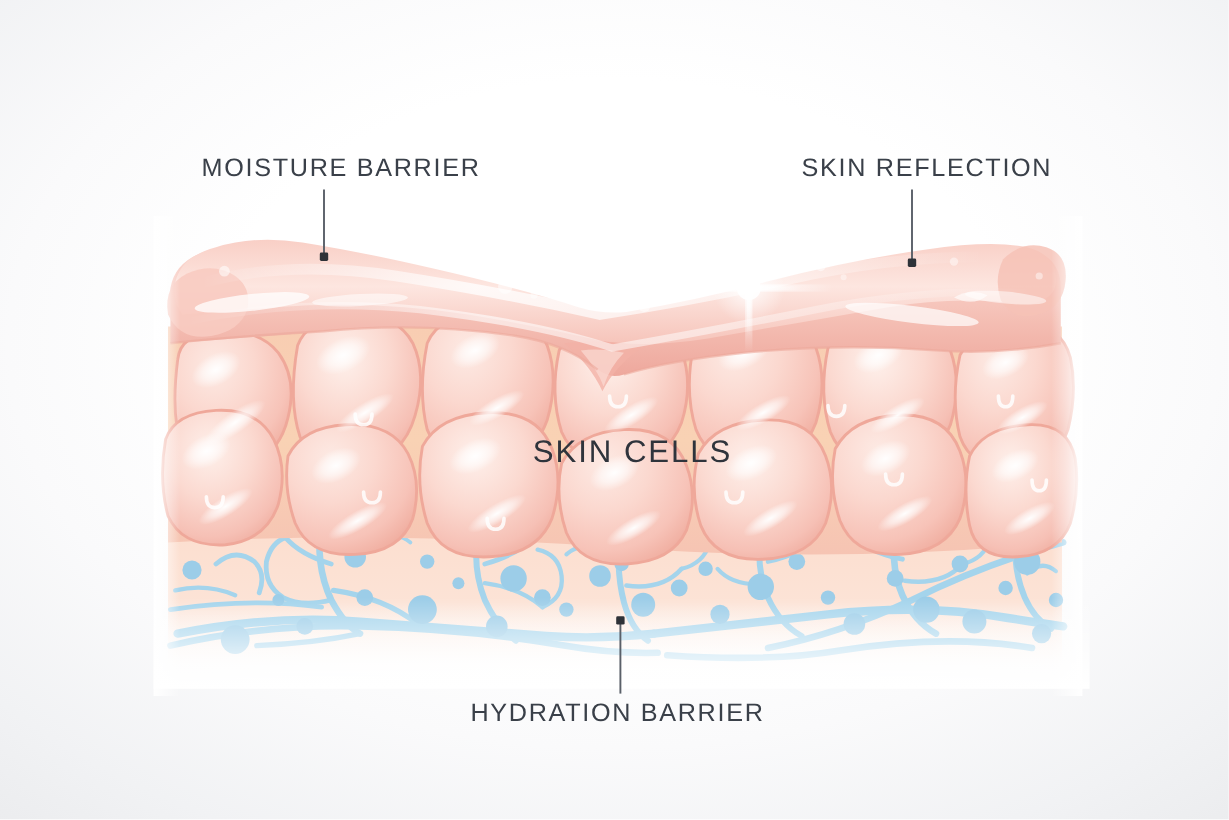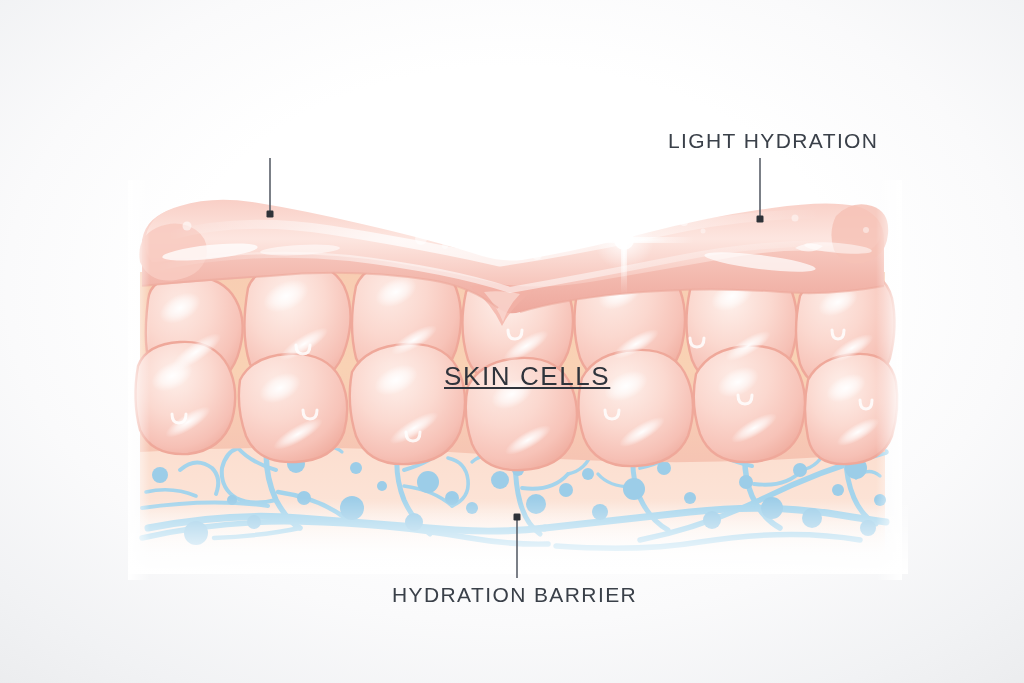--- a/index.html
+++ b/index.html
@@ -33,21 +33,20 @@
     -webkit-font-smoothing: antialiased;
   }
   .lbl-callout {
     font-size: 21px;
     letter-spacing: 1.4px;
   }
   .lbl-center {
     font-size: 26px;
     letter-spacing: 1.6px;
     color: #2f343c;
-    text-decoration: underline;
   }
   #lbl-moisture-barrier { left: 168px; top: 129px; }
   #lbl-light-reflection { left: 668px; top: 129px; }
   #lbl-hydration-channals { left: 392px; top: 583px; }
   #lbl-skin-cells { left: 444px; top: 361px; }
 </style>
 </head>
 <body>
 
 <div id="stage">
@@ -408,20 +407,21 @@
       <line x1="760" y1="158" x2="760" y2="218"></line>
       <line x1="517" y1="518" x2="517" y2="578"></line>
     </g>
     <g fill="#2e3238">
       <rect x="266.5" y="210.5" width="7" height="7" rx="1.2"></rect>
       <rect x="756.5" y="215.5" width="7" height="7" rx="1.2"></rect>
       <rect x="513.5" y="513.5" width="7" height="7" rx="1.2"></rect>
     </g>
   </svg>
 
-
-  <div class="lbl lbl-callout" id="lbl-light-reflection">LIGHT HYDRATION</div>
+  <div class="lbl lbl-callout" id="lbl-moisture-barrier">MOISTURE BARRIER</div>
+
+  <div class="lbl lbl-callout" id="lbl-light-reflection">SKIN REFLECTION</div>
 
   <div class="lbl lbl-callout" id="lbl-hydration-channals">HYDRATION BARRIER</div>
 
   <div class="lbl lbl-center" id="lbl-skin-cells">SKIN CELLS</div>
 
 </div>
 
 </body></html>

